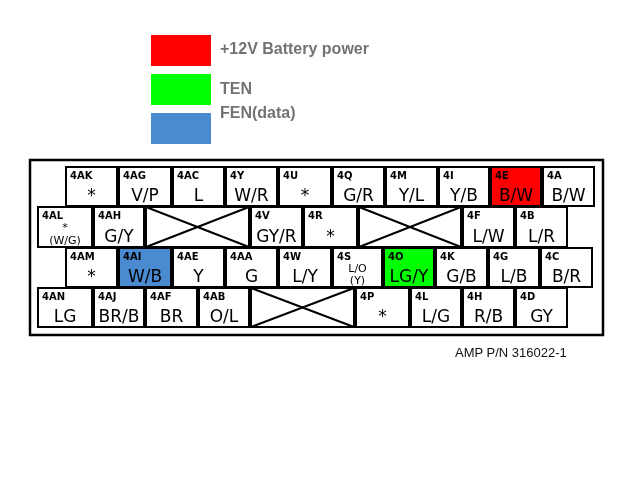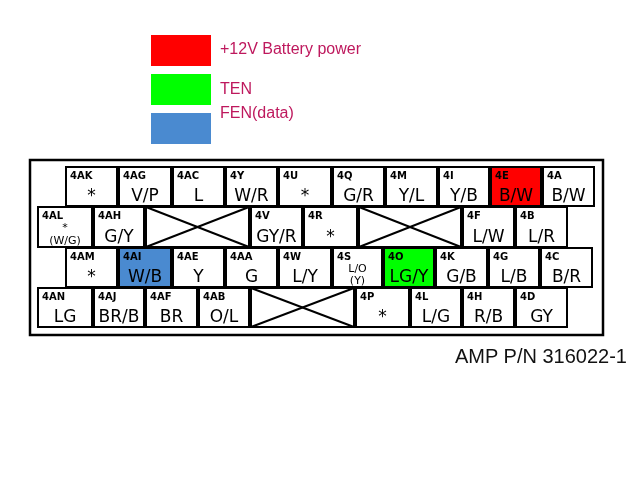--- a/index.html
+++ b/index.html
@@ -1,23 +1,23 @@
 <!DOCTYPE html>
 <html><head>
 <meta charset="utf-8">
 <style>
   html, body { margin: 0; padding: 0; }
   body { width: 640px; height: 480px; background: #ffffff; position: relative; overflow: hidden; font-family: "Liberation Sans", sans-serif; }
   .legend-swatch { position: absolute; left: 151px; width: 60px; height: 31px; }
-  .legend-label { position: absolute; left: 220px; font-size: 16px; color: #be185d; font-family: "Liberation Sans", sans-serif; }
+  .legend-label { position: absolute; left: 220px; font-size: 16px; color: #737373; font-family: "Liberation Sans", sans-serif; font-weight: bold; }
   #connector { position: absolute; left: 0; top: 0; }
   .pid { font-family: "DejaVu Sans", sans-serif; font-weight: bold; font-size: 10px; }
   .wire { font-family: "DejaVu Sans", sans-serif; font-size: 17px; }
   .wire-small { font-family: "DejaVu Sans", sans-serif; font-size: 11px; }
-  .part-no { position: absolute; left: 455px; top: 345px; font-size: 20px; color: #111; font-family: "Liberation Sans", sans-serif; }
+  .part-no { position: absolute; left: 455px; top: 345px; font-size: 13px; color: #111; font-family: "Liberation Sans", sans-serif; }
 </style>
 </head>
 <body>
 
 <div class="legend-swatch" style="top:35px;background:#ff0000;"></div>
 <div class="legend-label" style="top:40px;">+12V Battery power</div>
 <div class="legend-swatch" style="top:74px;background:#00ff00;"></div>
 <div class="legend-label" style="top:80px;">TEN</div>
 <div class="legend-swatch" style="top:113px;background:#4a8ad0;"></div>
 <div class="legend-label" style="top:104px;">FEN(data)</div>

